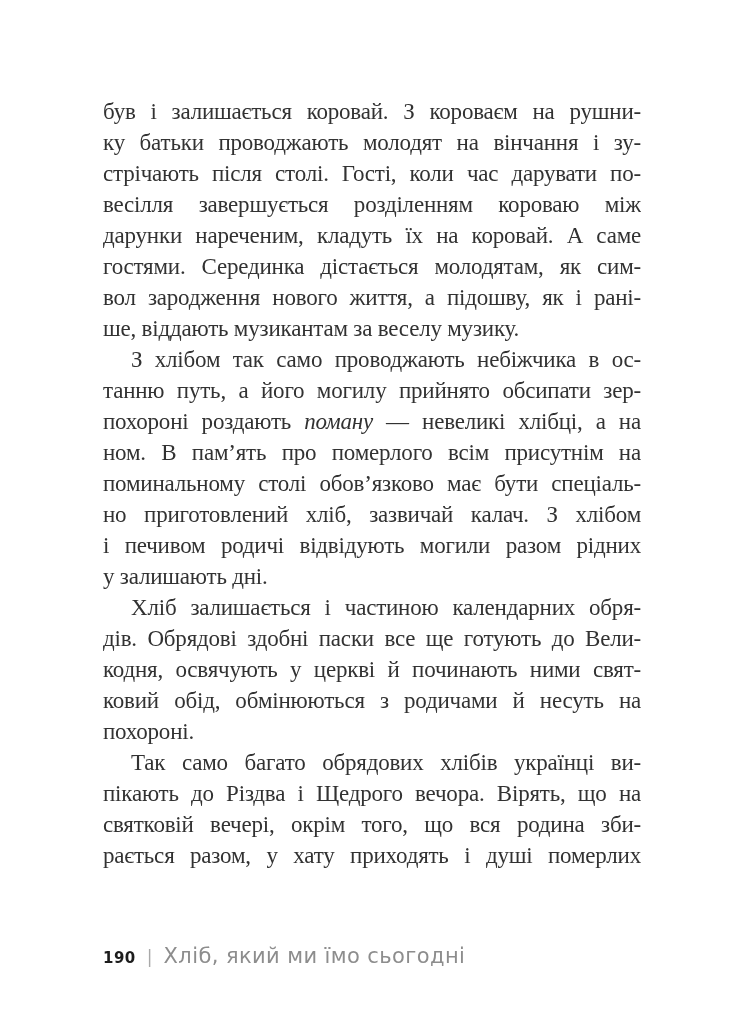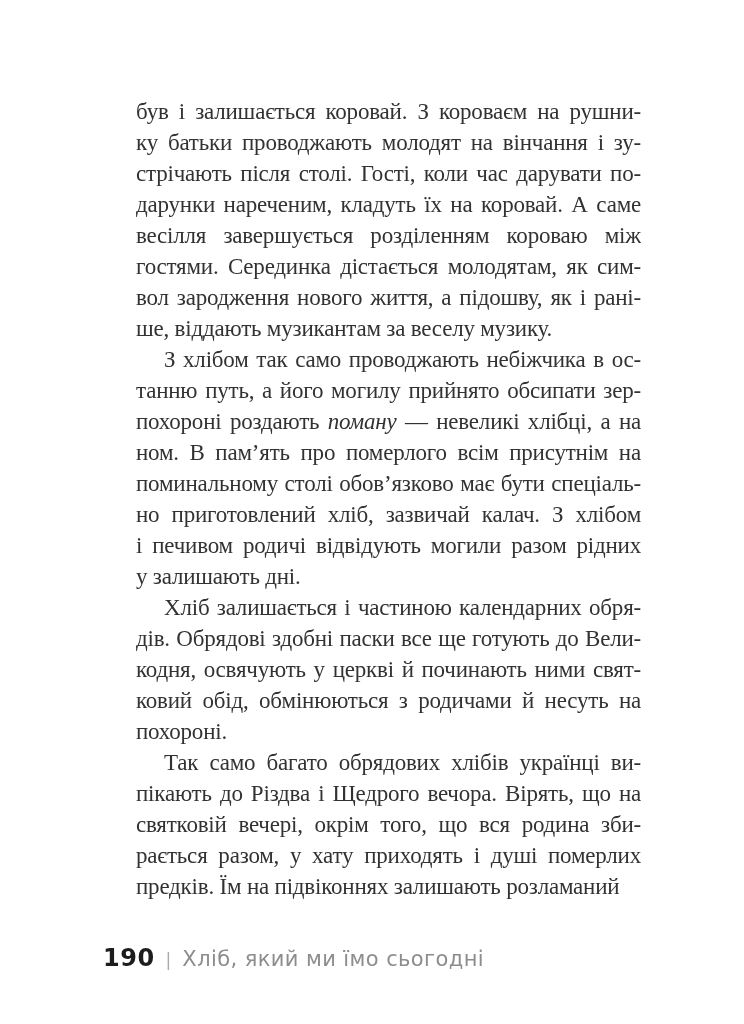--- a/index.html
+++ b/index.html
@@ -25,36 +25,35 @@
   }
   .paragraph { margin: 0; padding: 0; }
   .line {
     height: 31px;
     line-height: 31px;
     text-align: justify;
     text-align-last: justify;
     overflow: hidden;
     letter-spacing: -0.2px;
     white-space: normal;
-    margin-left: 33px;
   }
   .line.last { text-align-last: left; }
   .line.indent { text-indent: 28px; }
   .line em { font-style: italic; }
   .footer {
     position: absolute;
     left: 103px;
     top: 944px;
     display: flex;
     align-items: baseline;
     font-family: "DejaVu Sans", "Liberation Sans", sans-serif;
   }
   .page-num {
     font-weight: bold;
-    font-size: 24px;
+    font-size: 15px;
     color: #1d1d1d;
     letter-spacing: 0.5px;
   }
   .sep {
     color: #a9a9a9;
     font-size: 17px;
     margin: 0 11px;
     font-weight: normal;
   }
   .book-title {
@@ -66,22 +65,22 @@
 </head>
 <body>
 
 <div class="page">
 
   <div class="text-block">
       <div class="paragraph">
         <div class="line"><span>був і залишається коровай. З короваєм на рушни-</span></div>
         <div class="line"><span>ку батьки проводжають молодят на вінчання і зу-</span></div>
         <div class="line"><span>стрічають після столі. Гості, коли час дарувати по-</span></div>
+        <div class="line"><span>весілля завершується розділенням короваю між</span></div>
         <div class="line"><span>дарунки нареченим, кладуть їх на коровай. А саме</span></div>
-        <div class="line"><span>весілля завершується розділенням короваю між</span></div>
         <div class="line"><span>гостями. Серединка дістається молодятам, як сим-</span></div>
         <div class="line"><span>вол зародження нового життя, а підошву, як і рані-</span></div>
         <div class="line last"><span>ше, віддають музикантам за веселу музику.</span></div>
       </div>
       <div class="paragraph">
         <div class="line indent"><span>З хлібом так само проводжають небіжчика в ос-</span></div>
         <div class="line"><span>танню путь, а його могилу прийнято обсипати зер-</span></div>
         <div class="line"><span>похороні роздають </span><em>поману</em><span> — невеликі хлібці, а на</span></div>
         <div class="line"><span>ном. В пам’ять про померлого всім присутнім на</span></div>
         <div class="line"><span>поминальному столі обов’язково має бути спеціаль-</span></div>
@@ -94,21 +93,20 @@
         <div class="line"><span>дів. Обрядові здобні паски все ще готують до Вели-</span></div>
         <div class="line"><span>кодня, освячують у церкві й починають ними свят-</span></div>
         <div class="line"><span>ковий обід, обмінюються з родичами й несуть на</span></div>
         <div class="line last"><span>похороні.</span></div>
       </div>
       <div class="paragraph">
         <div class="line indent"><span>Так само багато обрядових хлібів українці ви-</span></div>
         <div class="line"><span>пікають до Різдва і Щедрого вечора. Вірять, що на</span></div>
         <div class="line"><span>святковій вечері, окрім того, що вся родина зби-</span></div>
         <div class="line"><span>рається разом, у хату приходять і душі померлих</span></div>
-        <div class="line last"><span>предків. Їм на підвіконнях залишають розламаний</span></div>
       </div>
     </div>
 
   <div class="footer">
     <span class="page-num">190</span>
     <span class="sep">|</span>
     <span class="book-title">Хліб, який ми їмо сьогодні</span>
   </div>
 
 </div>

